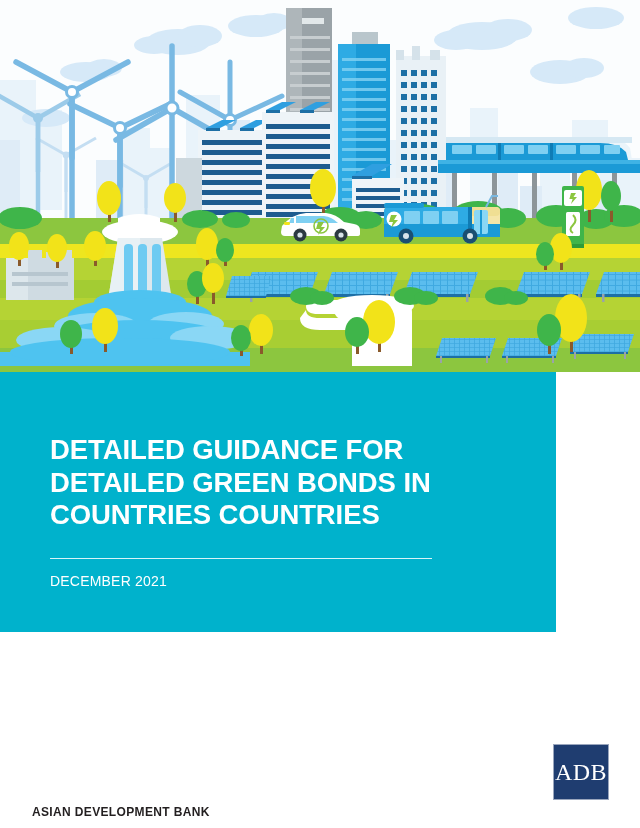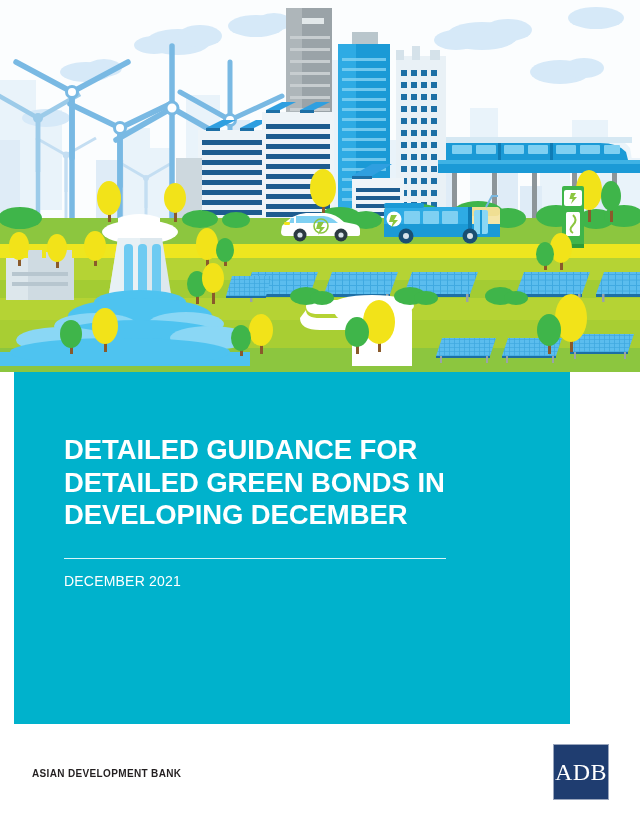--- a/index.html
+++ b/index.html
@@ -22,23 +22,22 @@
     width: 640px; height: 372px;
     overflow: hidden;
     background: #fbfdfe;
   }
   #illustration svg { display: block; width: 640px; height: 372px; }
 
   
   #title-panel {
     position: absolute;
     left: 0; top: 372px;
-    width: 556px; height: 352px;
+    width: 556px; height: 260px;
     background: #00b2cc;
-    margin-left: 14px;
   }
   #title-block {
     position: absolute;
     left: 50px; top: 62px;
     width: 400px;
   }
   .title-line {
     color: #ffffff;
     font-size: 27.5px;
     font-weight: bold;
@@ -58,23 +57,23 @@
     color: #ffffff;
     font-size: 14px;
     font-weight: normal;
     letter-spacing: 0.2px;
     line-height: 22px;
   }
 
   
   #footer-org {
     position: absolute;
-    left: 32px; top: 768px;
+    left: 32px; top: 805px;
     color: #231f20;
-    font-size: 10px;
+    font-size: 12px;
     font-weight: bold;
     letter-spacing: 0.35px;
   }
   #adb-logo {
     position: absolute;
     left: 553px; top: 744px;
     width: 56px; height: 56px;
     background: #1f3d70;
     border: 1px solid #9aa6bd;
   }
@@ -746,21 +745,21 @@
 
       <rect x="0" y="366" width="640" height="6" fill="#8cc63f"></rect>
     </svg>
   </div>
 
   <div id="title-panel">
 
     <div id="title-block">
       <div class="title-line">DETAILED GUIDANCE FOR</div>
       <div class="title-line">DETAILED GREEN BONDS IN</div>
-      <div class="title-line">DEVELOPING DECEMBER</div>
+      <div class="title-line">COUNTRIES COUNTRIES</div>
     </div>
 
     <div id="title-rule"></div>
 
     <div id="subtitle">DECEMBER 2021</div>
   </div>
 
   <div id="footer-org">ASIAN DEVELOPMENT BANK</div>
 
   <div id="adb-logo">

